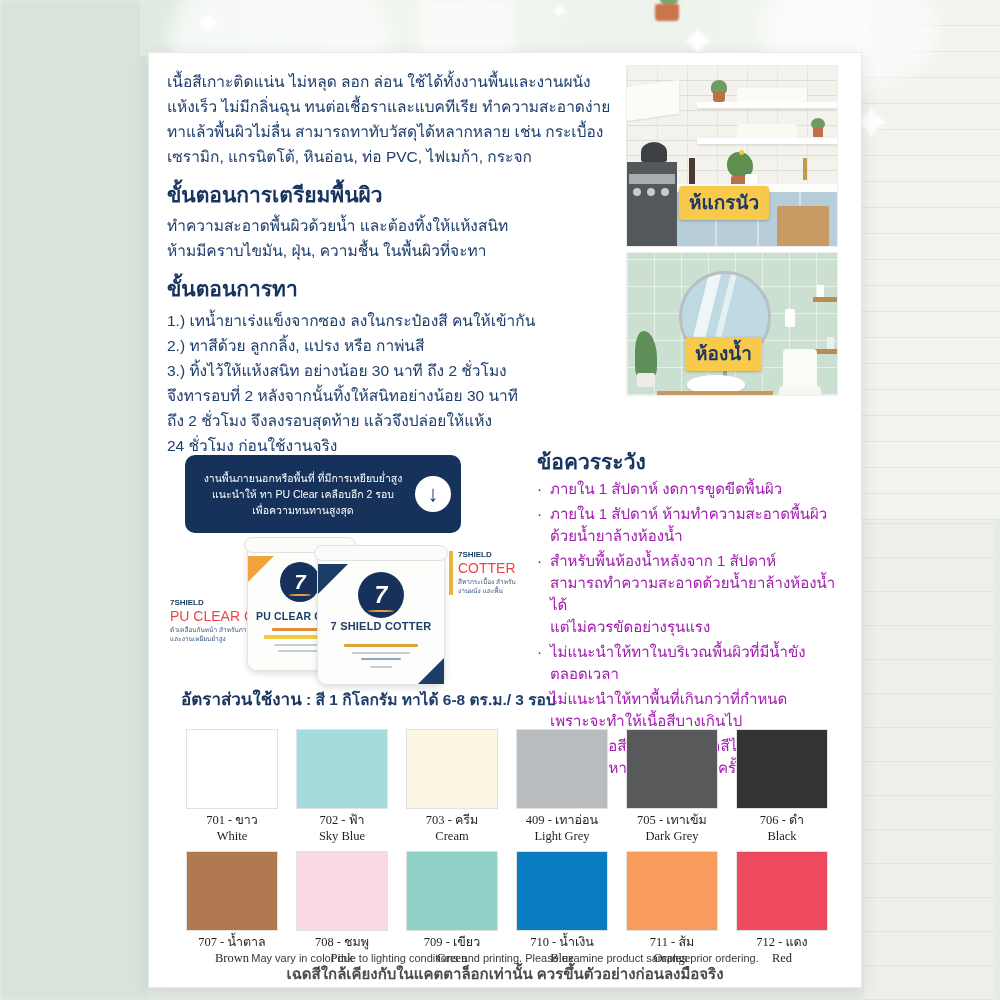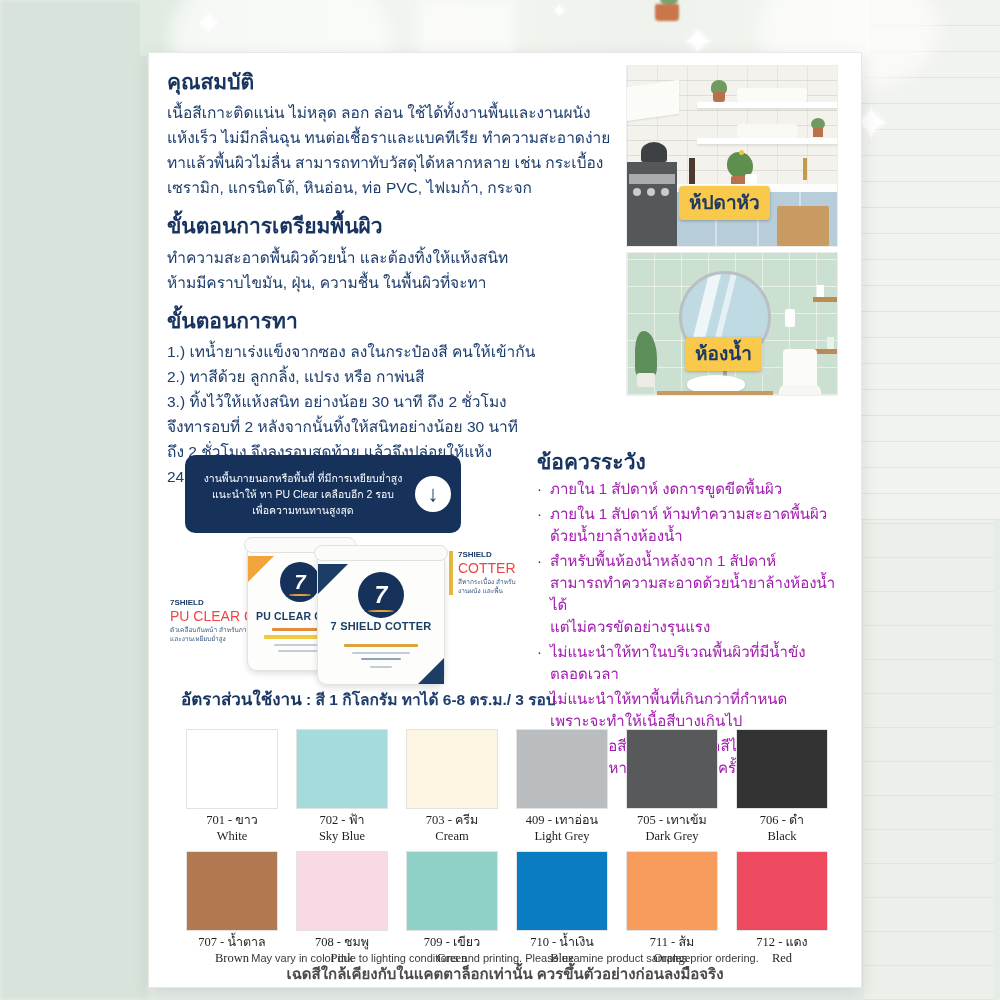--- a/index.html
+++ b/index.html
@@ -115,21 +115,20 @@
   background-image:repeating-linear-gradient(0deg,rgba(200,205,198,.3) 0 1px,transparent 1px 34px);"></div>
 <span class="sparkle" style="left:196px; top:6px; font-size:30px;">✦</span>
 <span class="sparkle" style="left:682px; top:20px; font-size:38px;">✦</span>
 <span class="sparkle" style="left:552px; top:0; font-size:18px;">✦</span>
 <span class="sparkle" style="left:852px; top:96px; font-size:46px;">✦</span>
 
 <div class="card">
 
   <div class="col-left">
     <div class="block">
-      <h2 class="sec">คุณสมบัติ</h2>
       <div class="body-txt">เนื้อสีเกาะติดแน่น ไม่หลุด ลอก ล่อน ใช้ได้ทั้งงานพื้นและงานผนัง
 แห้งเร็ว ไม่มีกลิ่นฉุน ทนต่อเชื้อราและแบคทีเรีย ทำความสะอาดง่าย
 ทาแล้วพื้นผิวไม่ลื่น สามารถทาทับวัสดุได้หลากหลาย เช่น กระเบื้อง
 เซรามิก, แกรนิตโต้, หินอ่อน, ท่อ PVC, ไฟเมก้า, กระจก</div>
     </div>
     <div class="block">
       <h2 class="sec">ขั้นตอนการเตรียมพื้นผิว</h2>
       <div class="body-txt">ทำความสะอาดพื้นผิวด้วยน้ำ และต้องทิ้งให้แห้งสนิท
 ห้ามมีคราบไขมัน, ฝุ่น, ความชื้น ในพื้นผิวที่จะทา</div>
     </div>
@@ -165,21 +164,21 @@
       <div class="ph" style="left:0; top:118px; width:212px; height:8px; background:#FDFDFB; box-shadow:0 1px 2px rgba(0,0,0,.1);"></div>
       <div class="ph" style="left:46px; top:126px; width:166px; height:56px; background:#B7CEDA; background-image:repeating-linear-gradient(90deg,rgba(255,255,255,.4) 0 2px,transparent 2px 42px);"></div>
       <div class="ph" style="left:0; top:96px; width:50px; height:86px; background:#55585B;"></div>
       <div class="ph" style="left:2px; top:108px; width:46px; height:10px; background:#A9ADB0;"></div>
       <div class="ph" style="left:6px; top:122px; width:8px; height:8px; background:#C8CBCD; border-radius:50%;"></div>
       <div class="ph" style="left:20px; top:122px; width:8px; height:8px; background:#C8CBCD; border-radius:50%;"></div>
       <div class="ph" style="left:34px; top:122px; width:8px; height:8px; background:#C8CBCD; border-radius:50%;"></div>
       <div class="ph" style="left:14px; top:76px; width:26px; height:20px; background:#3E4144; border-radius:50% 50% 10% 10%;"></div>
       <div class="ph" style="left:150px; top:140px; width:52px; height:42px; background:#C89B62; border-radius:2px;"></div>
       <div class="ph" style="left:118px; top:108px; width:12px; height:12px; background:#FFFFFF; border-radius:2px;"></div>
-      <span class="room-badge" style="left:52px; bottom:26px;">ห้ปดาหัว</span>
+      <span class="room-badge" style="left:52px; bottom:26px;">ห้แกรนัว</span>
     </div>
     <div class="photo photo-bath">
       <div class="ph" style="left:52px; top:18px; width:92px; height:92px; background:#BFDAE3; border:3px solid #B9BFC2; border-radius:50%; overflow:hidden;">
         <div style="position:absolute; left:14px; top:-8px; width:12px; height:120px; background:rgba(255,255,255,.75); transform:rotate(14deg);"></div>
         <div style="position:absolute; left:36px; top:-8px; width:6px; height:120px; background:rgba(255,255,255,.6); transform:rotate(14deg);"></div>
       </div>
       <div class="ph" style="left:158px; top:56px; width:10px; height:18px; background:#FFFFFF; border-radius:2px;"></div>
       <div class="ph" style="left:186px; top:44px; width:24px; height:5px; background:#BB8B55;"></div>
       <div class="ph" style="left:186px; top:96px; width:24px; height:5px; background:#BB8B55;"></div>
       <div class="ph" style="left:190px; top:32px; width:7px; height:12px; background:#FFFFFF;"></div>

